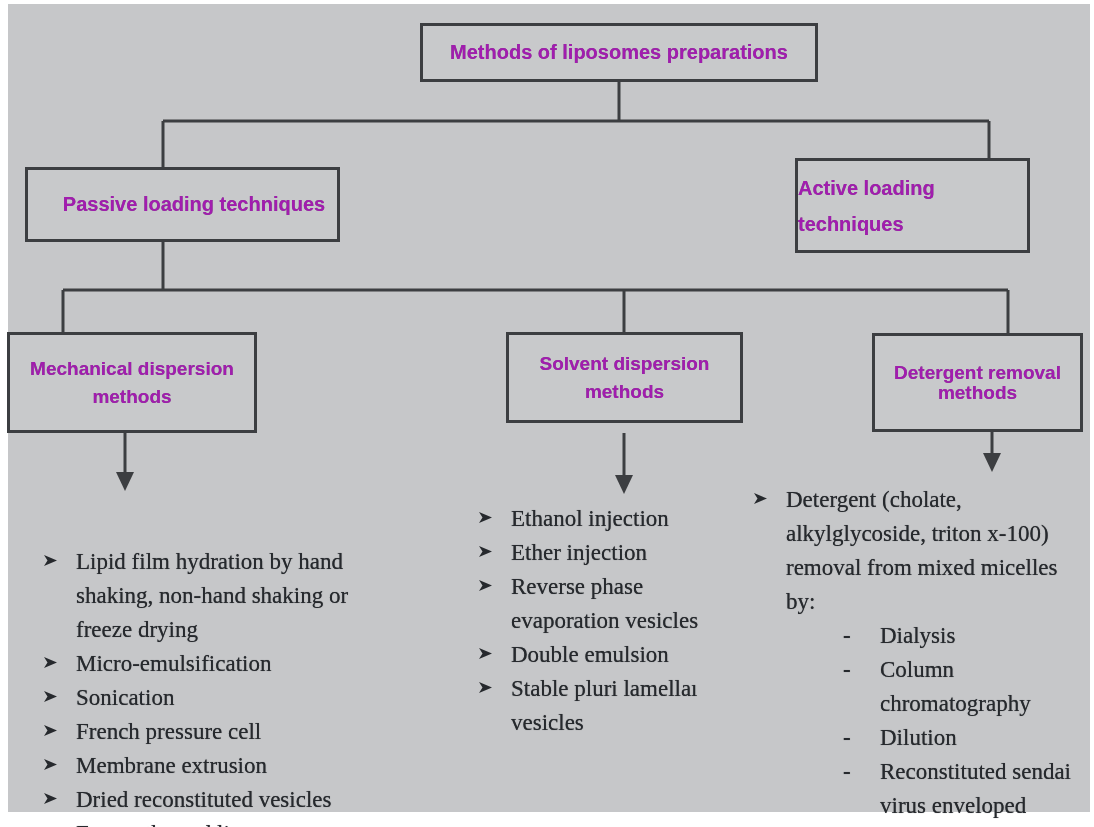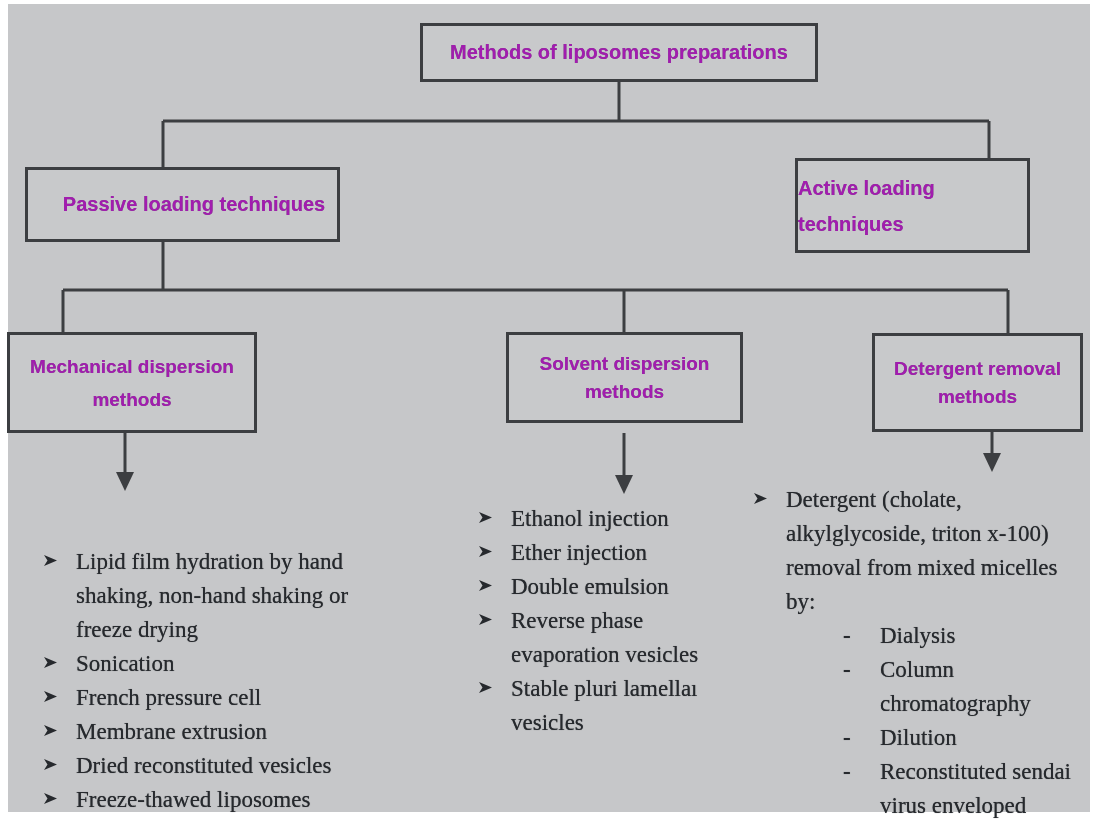--- a/index.html
+++ b/index.html
@@ -21,23 +21,23 @@
     font-weight:bold;
     text-align:center;
     white-space:pre-line;
     box-sizing:border-box;
     text-shadow:0 0 0.6px rgba(38,41,45,0.55);
   }
   .box-title{left:420px;top:23px;width:398px;height:59px;font-size:20px;}
   .box-passive{left:25px;top:167px;width:315px;height:75px;font-size:20px;padding-left:23px;}
   .box-active{left:795px;top:158px;width:235px;height:95px;font-size:20px;
     justify-content:flex-start;text-align:left;line-height:36px;}
-  .box-mech{left:7px;top:332px;width:250px;height:101px;font-size:19px;line-height:33px;}
+  .box-mech{left:7px;top:332px;width:250px;height:101px;font-size:19px;line-height:28px;}
   .box-solv{left:506px;top:332px;width:237px;height:91px;font-size:19px;line-height:28px;}
-  .box-det{left:872px;top:333px;width:211px;height:99px;font-size:19px;line-height:28px;}
+  .box-det{left:872px;top:333px;width:211px;height:99px;font-size:19px;line-height:20px;}
   .connectors{position:absolute;left:0;top:0;pointer-events:none;}
   .list{
     position:absolute;
     font-family:"Liberation Serif",serif;
     font-size:23px;line-height:34px;color:#26292d;
     text-shadow:0 0 0.7px rgba(38,41,45,0.8);
   }
   .list-mech{left:39px;top:502px;width:330px;margin-top:43px;}
   .list-solv{left:474px;top:502px;width:272px;}
   .list-det{left:749px;top:483px;width:350px;}
@@ -113,20 +113,28 @@
     <span class="txt">Lipid film hydration by hand
 shaking, non-hand shaking or
 freeze drying</span>
   </div>
   <div class="li">
     <span class="bullet">
         <svg width="16" height="13" viewBox="0 0 16 13">
           <path d="M1,1 L14,6.5 L1,12 L4.5,6.5 Z" fill="#26292d"></path>
         </svg>
       </span>
+    <span class="txt">Micro-emulsification</span>
+  </div>
+  <div class="li">
+    <span class="bullet">
+        <svg width="16" height="13" viewBox="0 0 16 13">
+          <path d="M1,1 L14,6.5 L1,12 L4.5,6.5 Z" fill="#26292d"></path>
+        </svg>
+      </span>
     <span class="txt">Sonication</span>
   </div>
   <div class="li">
     <span class="bullet">
         <svg width="16" height="13" viewBox="0 0 16 13">
           <path d="M1,1 L14,6.5 L1,12 L4.5,6.5 Z" fill="#26292d"></path>
         </svg>
       </span>
     <span class="txt">French pressure cell</span>
   </div>
@@ -165,37 +173,37 @@
       </span>
     <span class="txt">Ethanol injection</span>
   </div>
   <div class="li">
     <span class="bullet">
         <svg width="16" height="13" viewBox="0 0 16 13">
           <path d="M1,1 L14,6.5 L1,12 L4.5,6.5 Z" fill="#26292d"></path>
         </svg>
       </span>
     <span class="txt">Ether injection</span>
-  </div>
-  <div class="li">
-    <span class="bullet">
-        <svg width="16" height="13" viewBox="0 0 16 13">
-          <path d="M1,1 L14,6.5 L1,12 L4.5,6.5 Z" fill="#26292d"></path>
-        </svg>
-      </span>
-    <span class="txt">Double emulsion</span>
   </div>
   <div class="li">
     <span class="bullet">
         <svg width="16" height="13" viewBox="0 0 16 13">
           <path d="M1,1 L14,6.5 L1,12 L4.5,6.5 Z" fill="#26292d"></path>
         </svg>
       </span>
     <span class="txt">Reverse phase
 evaporation vesicles</span>
+  </div>
+  <div class="li">
+    <span class="bullet">
+        <svg width="16" height="13" viewBox="0 0 16 13">
+          <path d="M1,1 L14,6.5 L1,12 L4.5,6.5 Z" fill="#26292d"></path>
+        </svg>
+      </span>
+    <span class="txt">Double emulsion</span>
   </div>
   <div class="li">
     <span class="bullet">
         <svg width="16" height="13" viewBox="0 0 16 13">
           <path d="M1,1 L14,6.5 L1,12 L4.5,6.5 Z" fill="#26292d"></path>
         </svg>
       </span>
     <span class="txt">Stable pluri lamellaı
 vesicles</span>
   </div>

